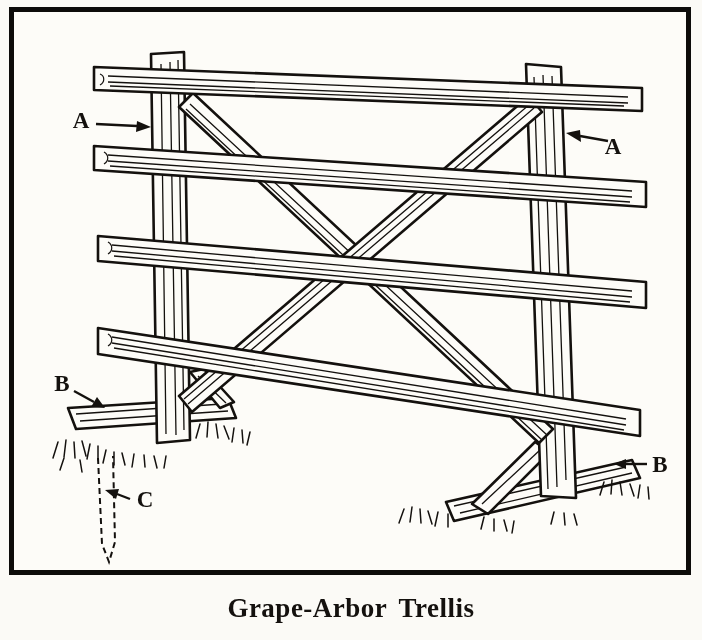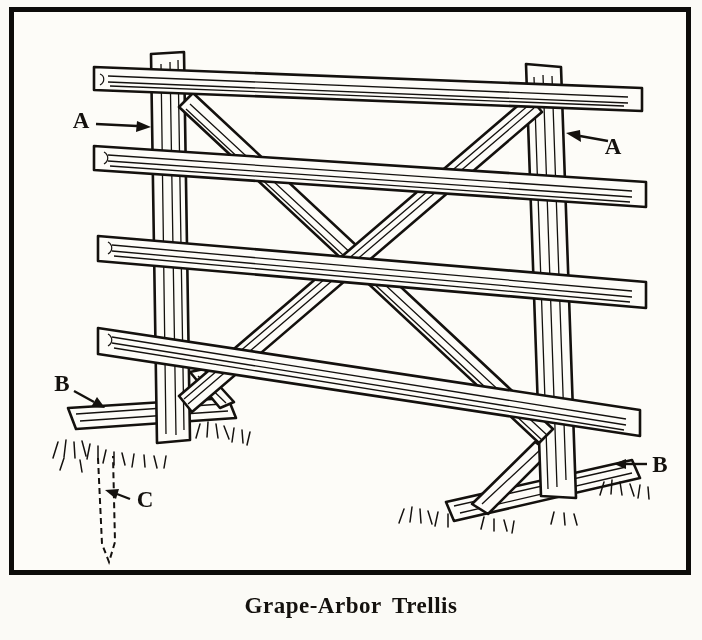--- a/index.html
+++ b/index.html
@@ -14,21 +14,21 @@
     position:absolute;left:9px;top:7px;
     width:672px;height:558px;
     border:5px solid #0d0c0a;
     background:#fdfcf8;
     box-sizing:content-box;
   }
   .frame svg{display:block;width:672px;height:558px;}
   .caption{
     position:absolute;left:0;right:0;top:593px;
     text-align:center;
-    font-weight:700;font-size:23px;color:#14110e;
+    font-weight:700;font-size:27px;color:#14110e;
     letter-spacing:0.5px;word-spacing:5px;
   }
   
   .ink   {fill:#fdfcf8;stroke:#14110e;stroke-width:2.6;stroke-linejoin:round;}
   .grain {fill:none;stroke:#14110e;stroke-width:1.3;}
   .fine  {fill:none;stroke:#14110e;stroke-width:1.2;}
   .grass {fill:none;stroke:#14110e;stroke-width:1.5;stroke-linecap:round;}
   .arrow {fill:none;stroke:#14110e;stroke-width:2.4;}
   .ahead {fill:#14110e;stroke:none;}
   .stake {fill:none;stroke:#14110e;stroke-width:2;stroke-dasharray:6 4;}

